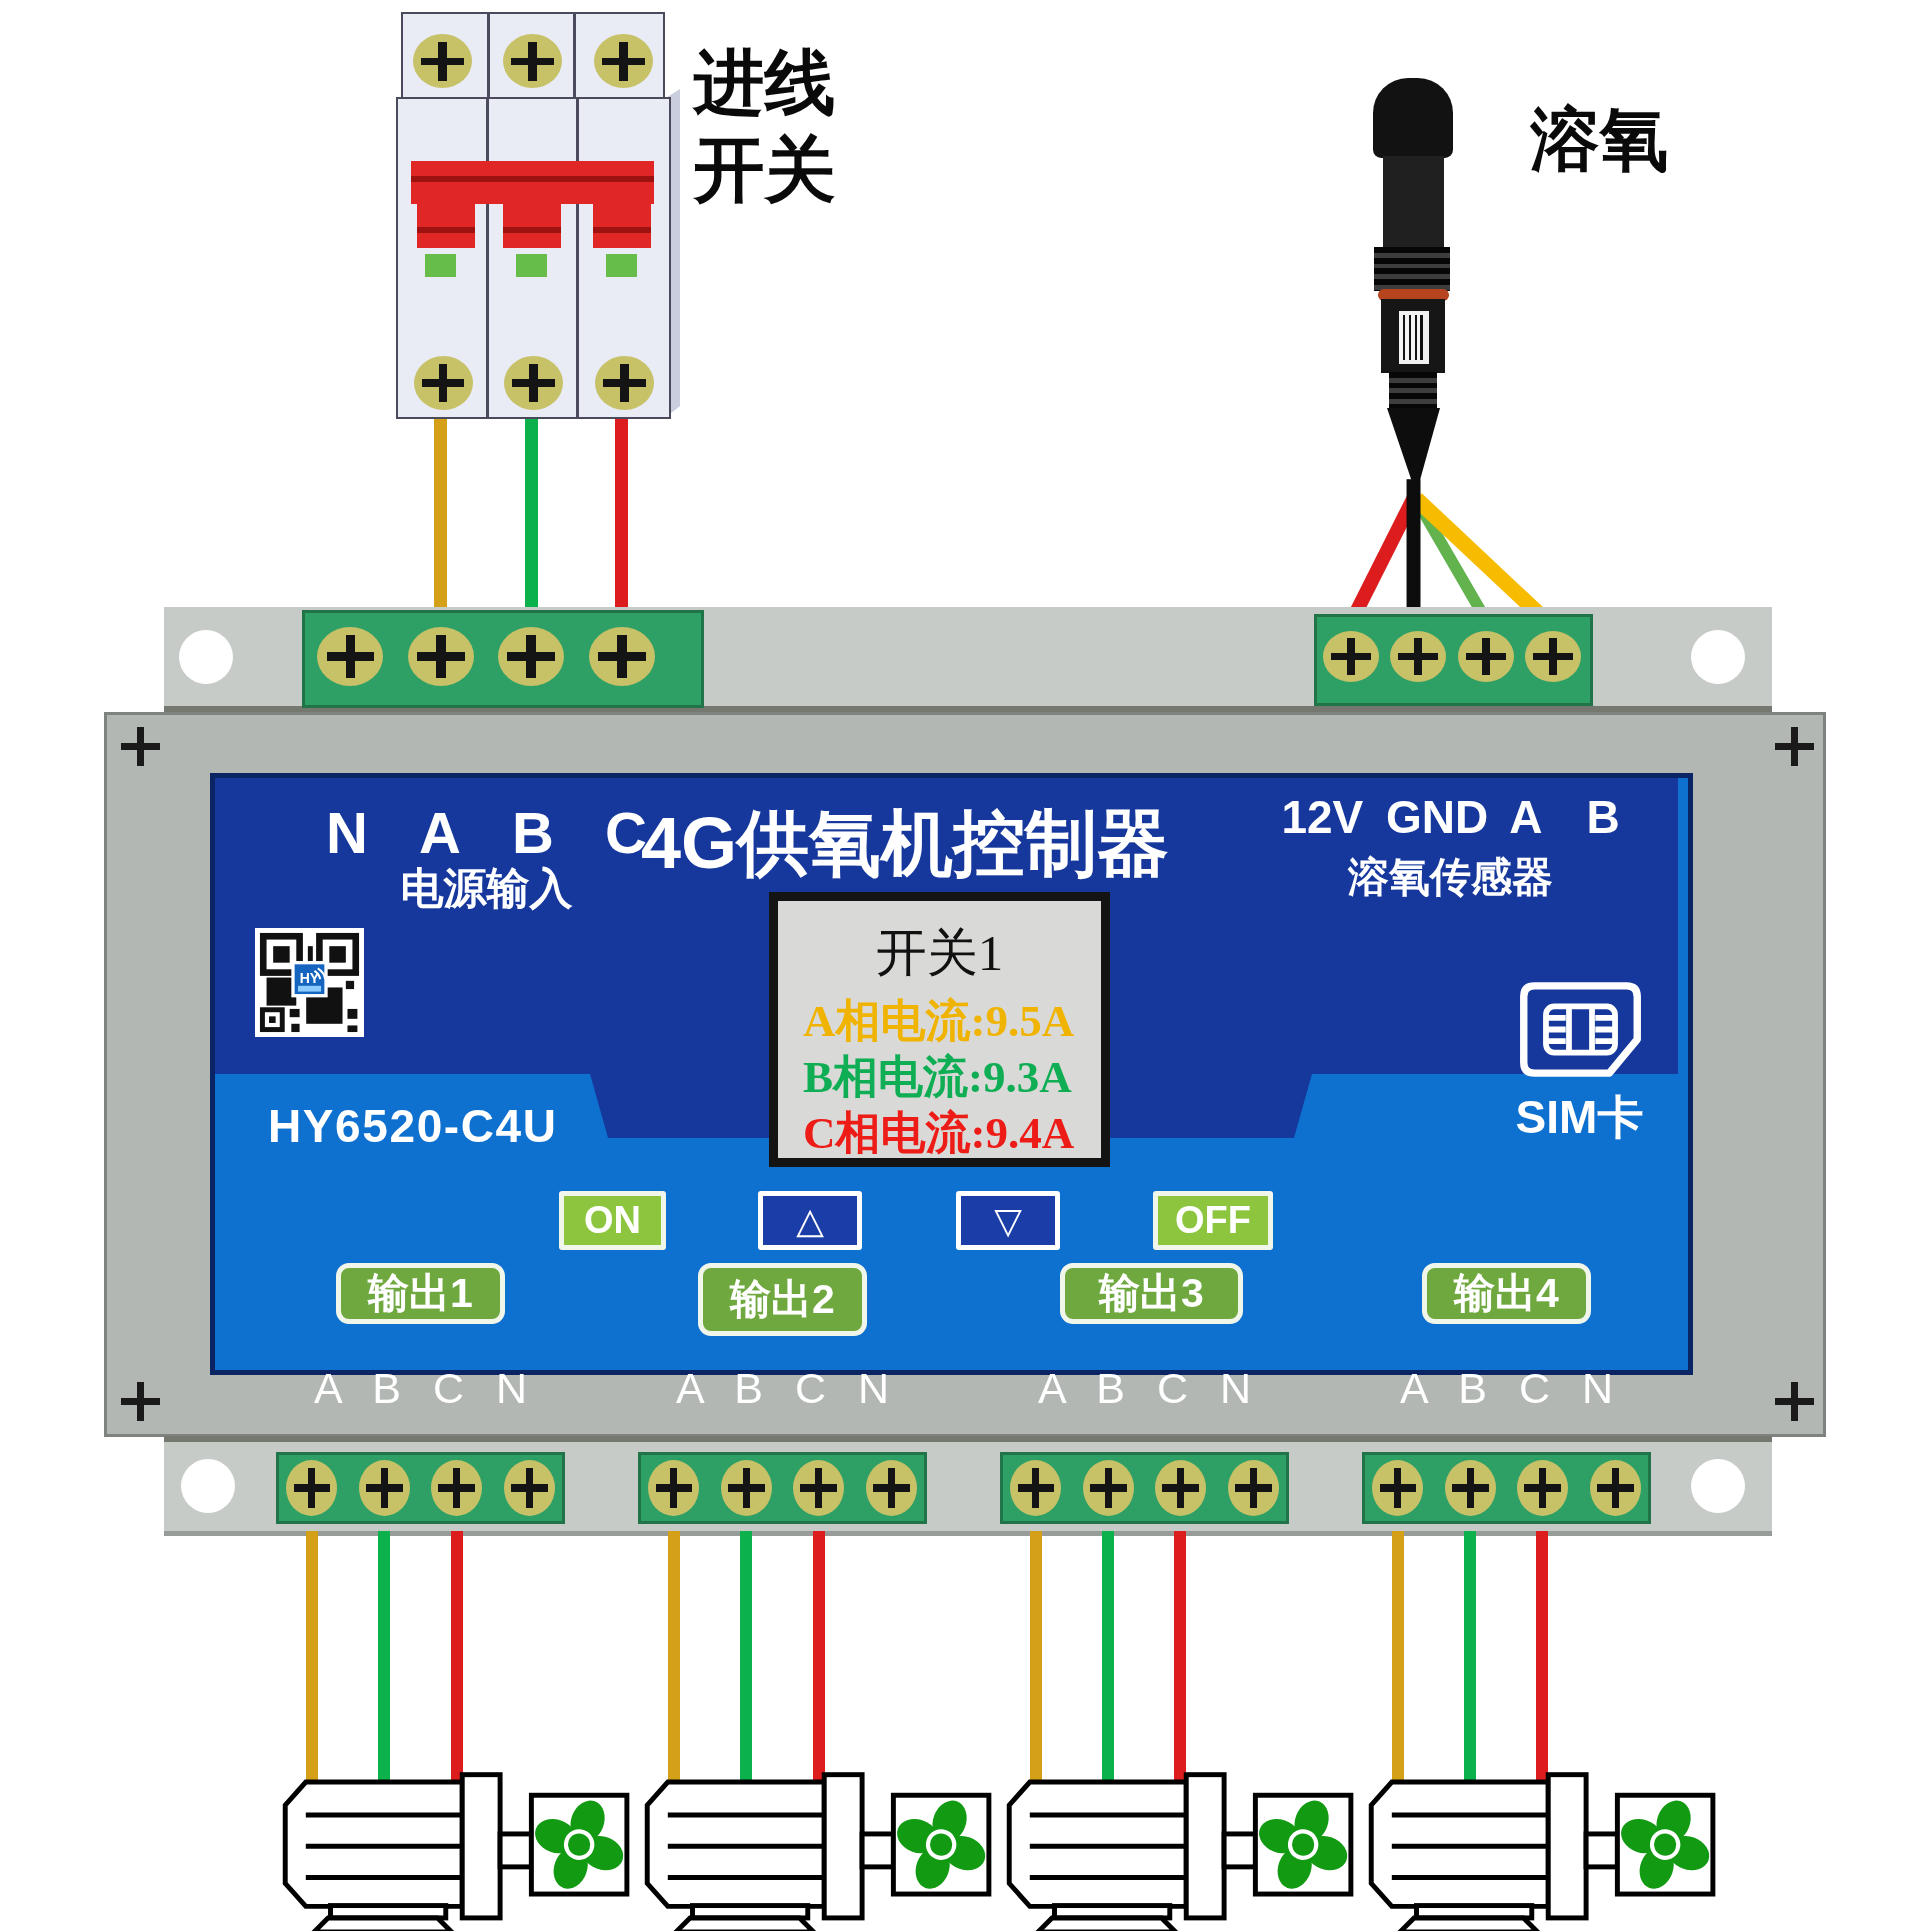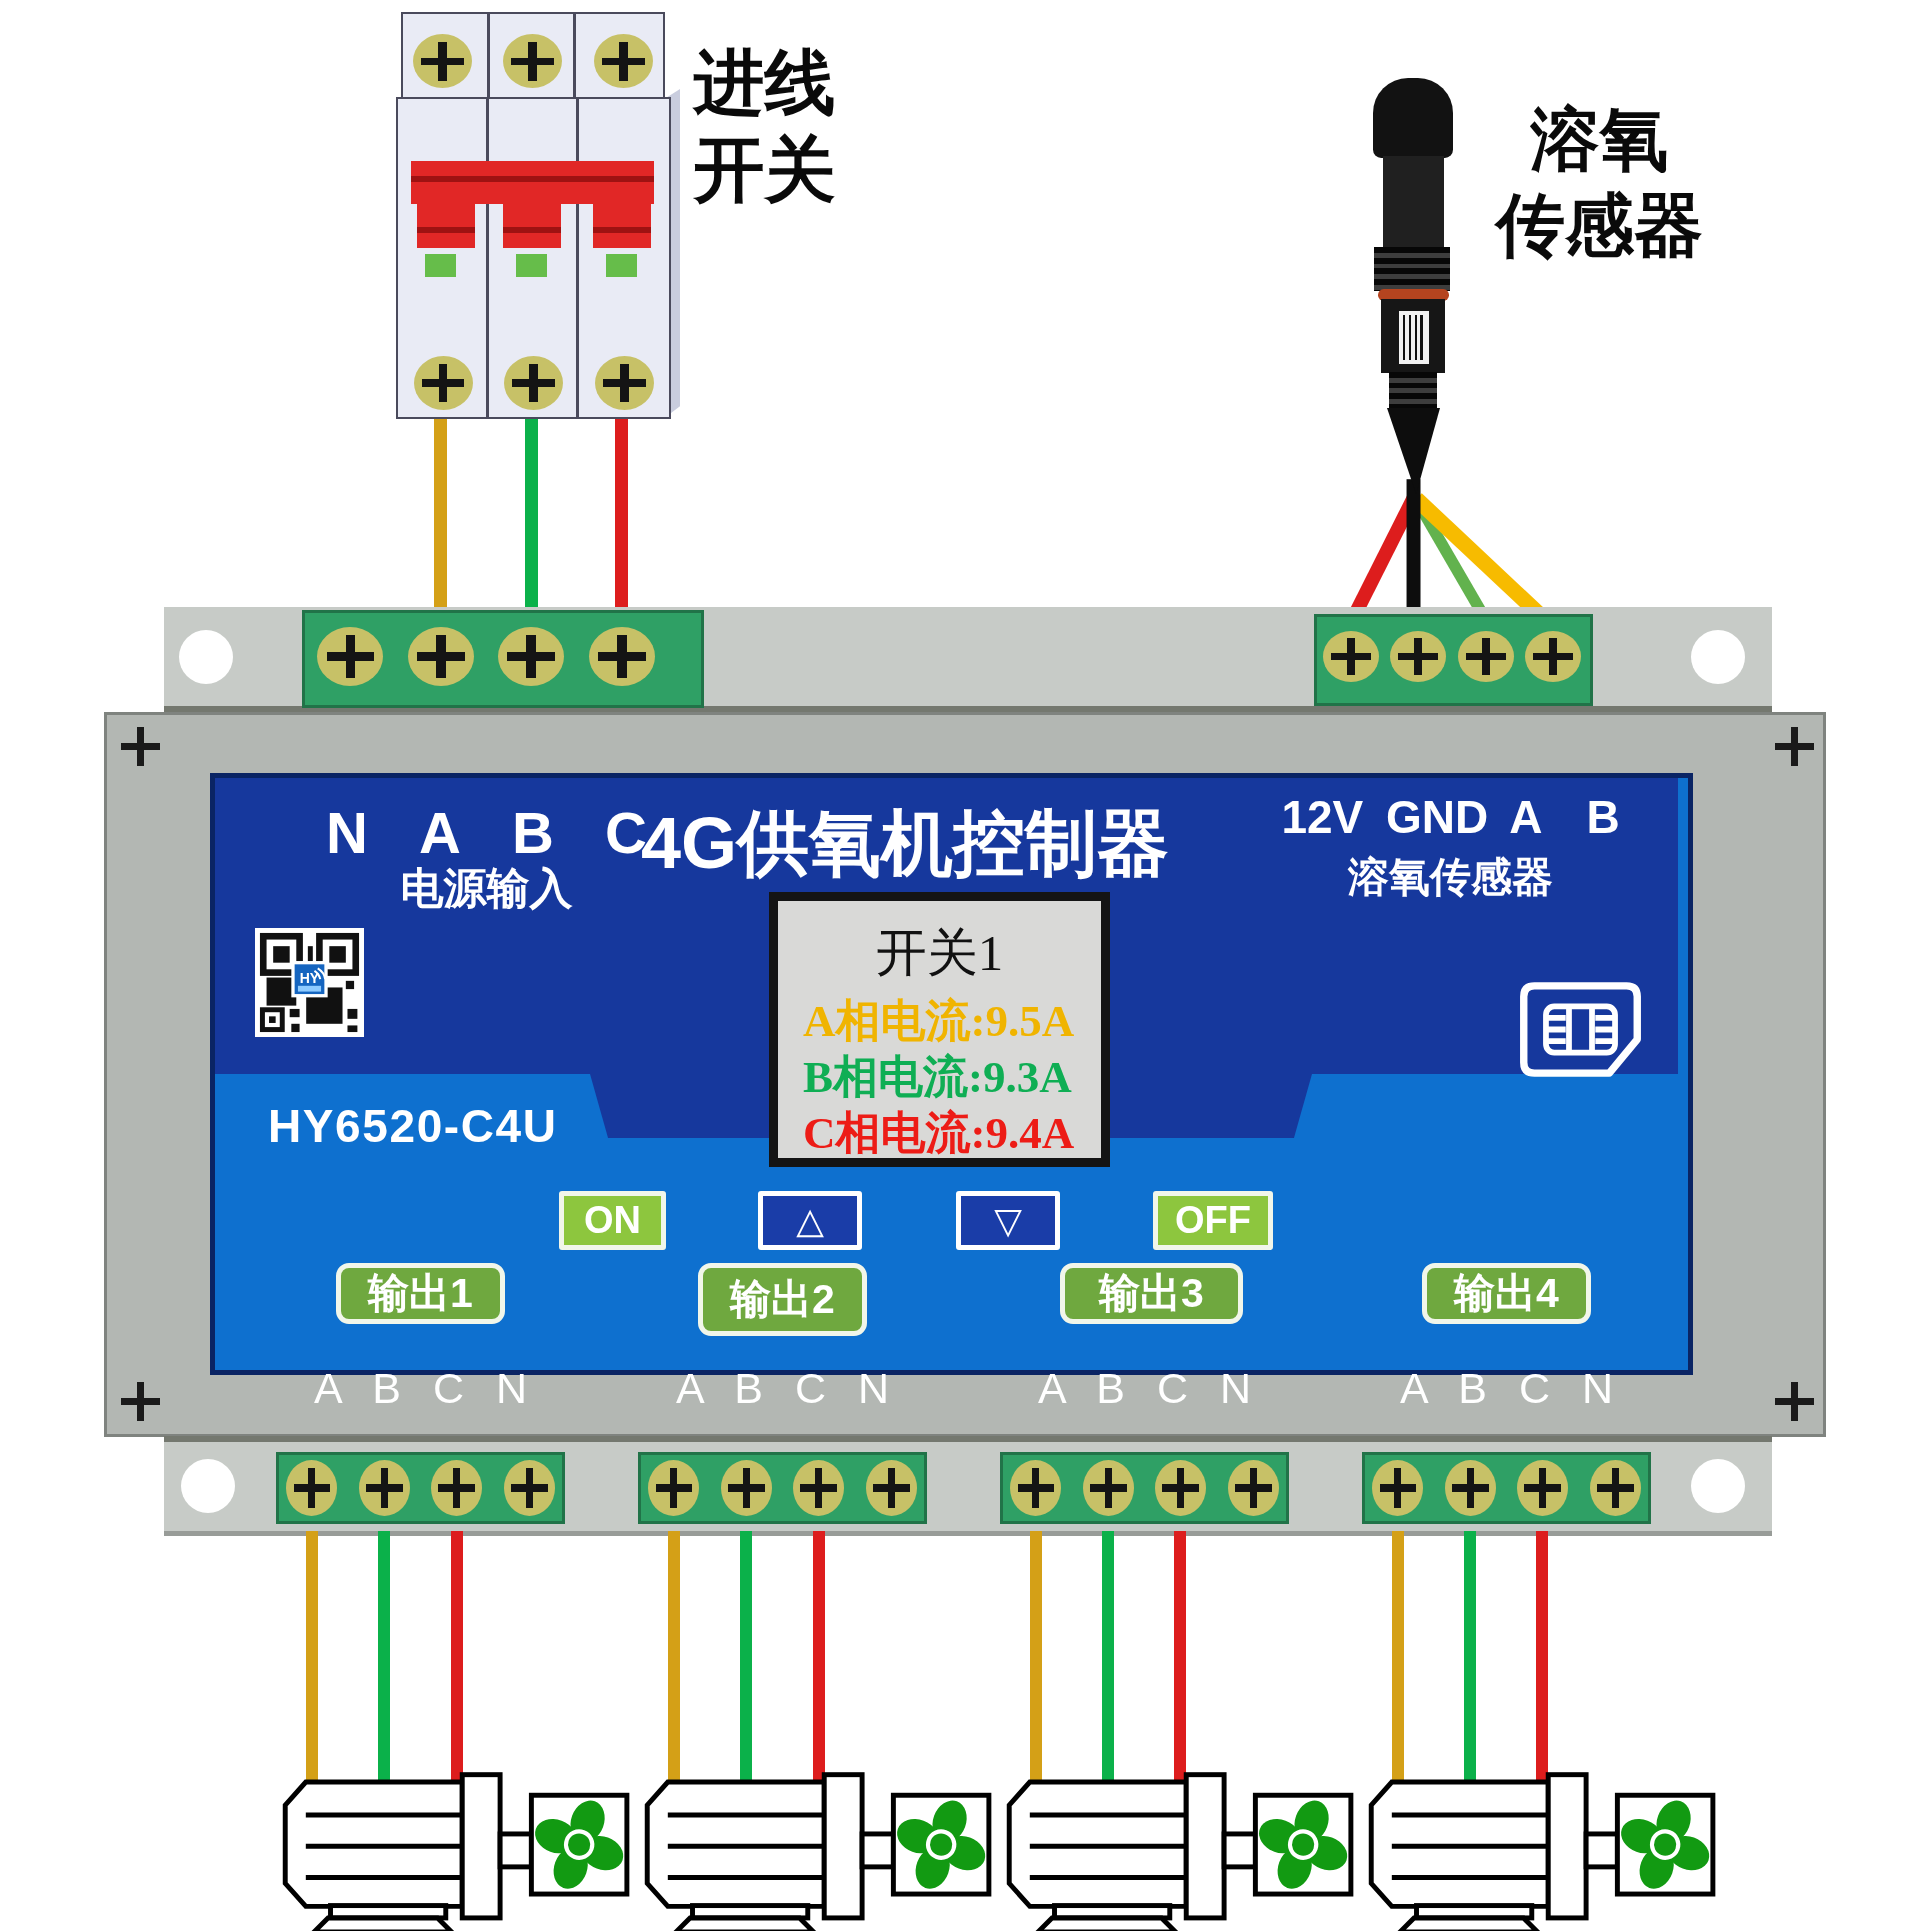--- a/index.html
+++ b/index.html
@@ -106,21 +106,20 @@
   <div class="sens" style="left:1383px;top:156px;width:61px;height:92px;background:#202020;"></div>
   <div class="sens thread" style="left:1374px;top:247px;width:76px;height:44px;"></div>
   <div class="sens" style="left:1378px;top:289px;width:71px;height:11.5px;background:#b5441f;border-radius:5.8px;"></div>
   <div class="sens" style="left:1381px;top:299px;width:64px;height:74px;"></div>
   <div class="barcode" style="left:1399px;top:311px;width:30px;height:53px;"></div>
   <div class="sens thread" style="left:1389px;top:372px;width:48px;height:38px;"></div>
   <div class="sens" style="left:1387px;top:408px;width:53px;height:86px;background:#0d0d0d;clip-path:polygon(0 0,100% 0,55% 100%);"></div>
 
   <div class="biglabel" style="left:1472px;top:97px;width:255px;font-size:69px;line-height:86px;">
     <span>溶氧</span><br>
-    <span>传感器</span>
   </div>
 
   <div class="abs rail top" style="left:164px;top:607px;width:1608px;height:99px;"></div>
   <div class="abs enclosure" style="left:104px;top:712px;width:1716px;height:719px;"></div>
   <div class="abs rail bot" style="left:164px;top:1436px;width:1608px;height:89px;"></div>
 
   <div class="hole" style="left:179px;top:630px;width:54px;height:54px;"></div>
   <div class="hole" style="left:1691px;top:630px;width:54px;height:54px;"></div>
   <div class="hole" style="left:181px;top:1459px;width:54px;height:54px;"></div>
   <div class="hole" style="left:1691px;top:1459px;width:54px;height:54px;"></div>
@@ -192,20 +191,21 @@
     <path d="M72,52 q6,4 7,10 M76,49 q8,5 9,13" stroke="#fff" stroke-width="2.5" fill="none"></path>
     <rect x="52" y="70" width="28" height="7" fill="#8ecbff"></rect>
   </svg>
   <div class="ptext" style="left:220px;top:1099px;width:461px;font-size:46px;text-align:left;letter-spacing:1.6px;margin-left:48px;">HY6520-C4U</div>
 
   <svg class="abs" style="left:1518px;top:980px;" width="125" height="99" viewBox="0 0 152 120">
     <path d="M20,7 H132 Q145,7 145,20 V72 L111,113 H20 Q7,113 7,100 V20 Q7,7 20,7 Z" fill="none" stroke="#fff" stroke-width="9" stroke-linejoin="round"></path>
     <rect x="34" y="32" width="84" height="56" rx="10" fill="none" stroke="#fff" stroke-width="7"></rect>
     <path d="M34,46 h24 M34,60 h24 M34,74 h24 M94,46 h24 M94,60 h24 M94,74 h24 M62,32 v56 M90,32 v56" stroke="#fff" stroke-width="7" fill="none"></path>
   </svg>
+  <div class="ptext" style="left:1456px;top:1087px;width:247px;font-size:46px;">SIM卡</div>
 
   <div class="abs display" style="left:769px;top:892px;width:323px;height:257px;">
     <div class="disp-title" style="top:18px;font-size:51px;">开关1</div>
     <div class="disp-line" style="top: 90px; font-size: 45px; color: rgb(240, 180, 0);">A相电流:9.5A</div>
     <div class="disp-line" style="top: 146px; font-size: 45px; color: rgb(15, 174, 84);">B相电流:9.3A</div>
     <div class="disp-line" style="top: 202px; font-size: 45px; color: rgb(237, 28, 22);">C相电流:9.4A</div>
   </div>
 
   <div class="btn btn-green" style="left:559px;top:1191px;width:107px;height:59px;font-size:38px;">ON</div>
   <div class="btn btn-blue" style="left:758px;top:1191px;width:104px;height:59px;font-size:36px;">△</div>

